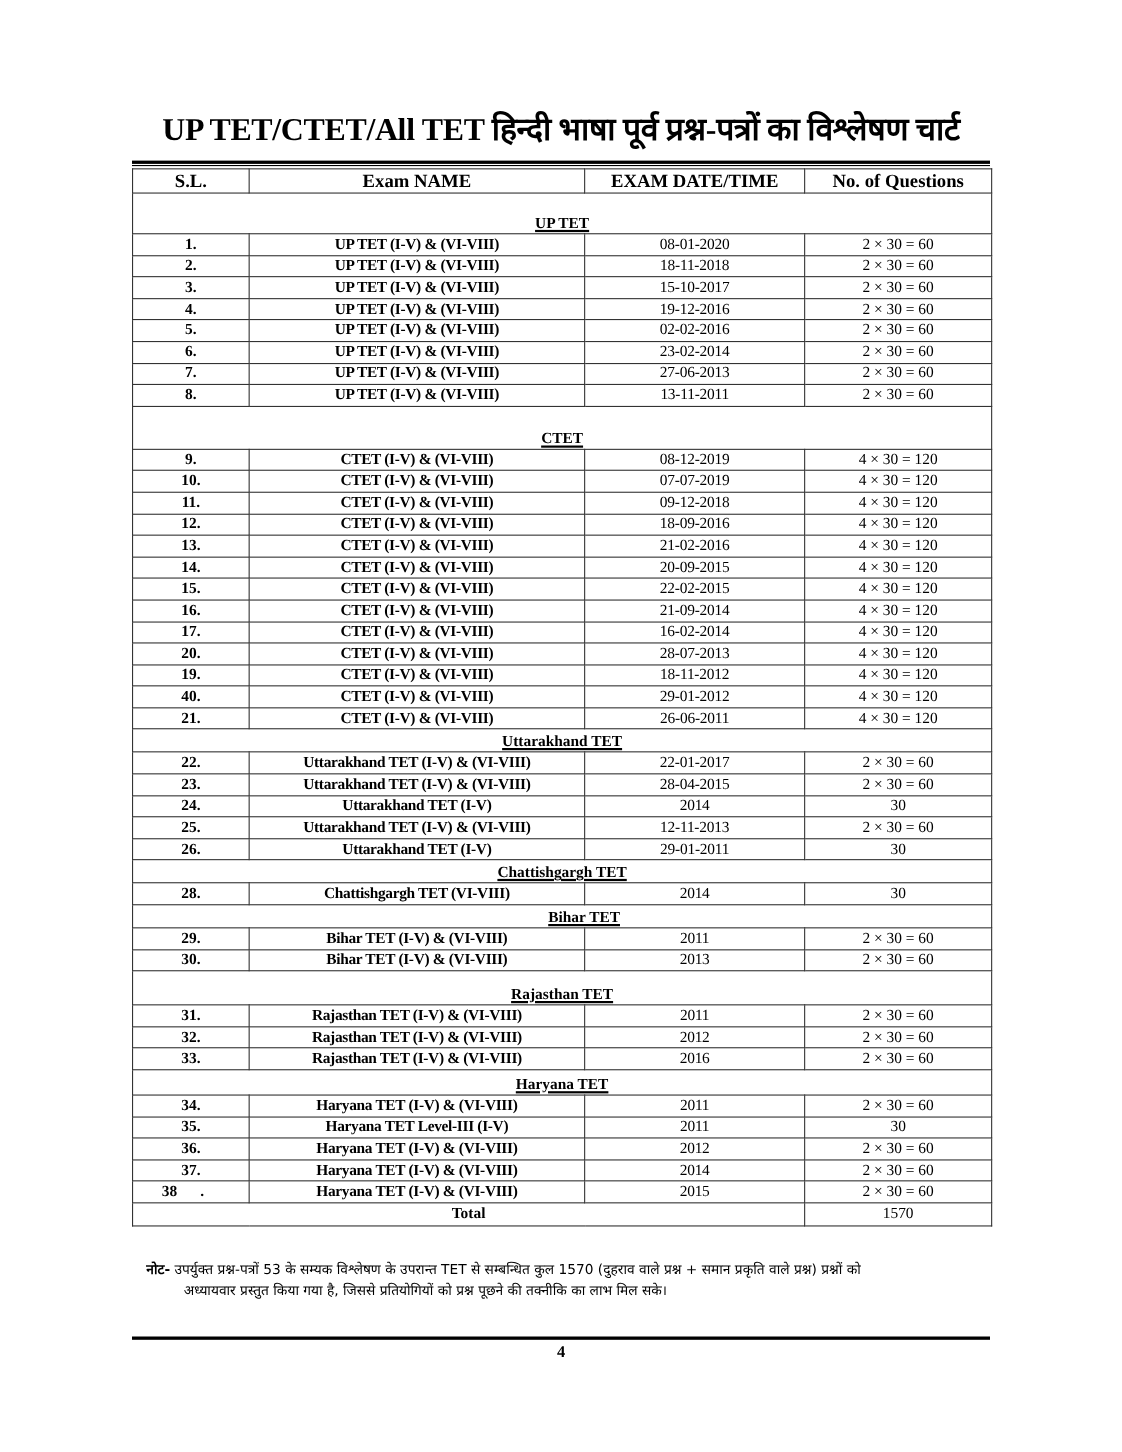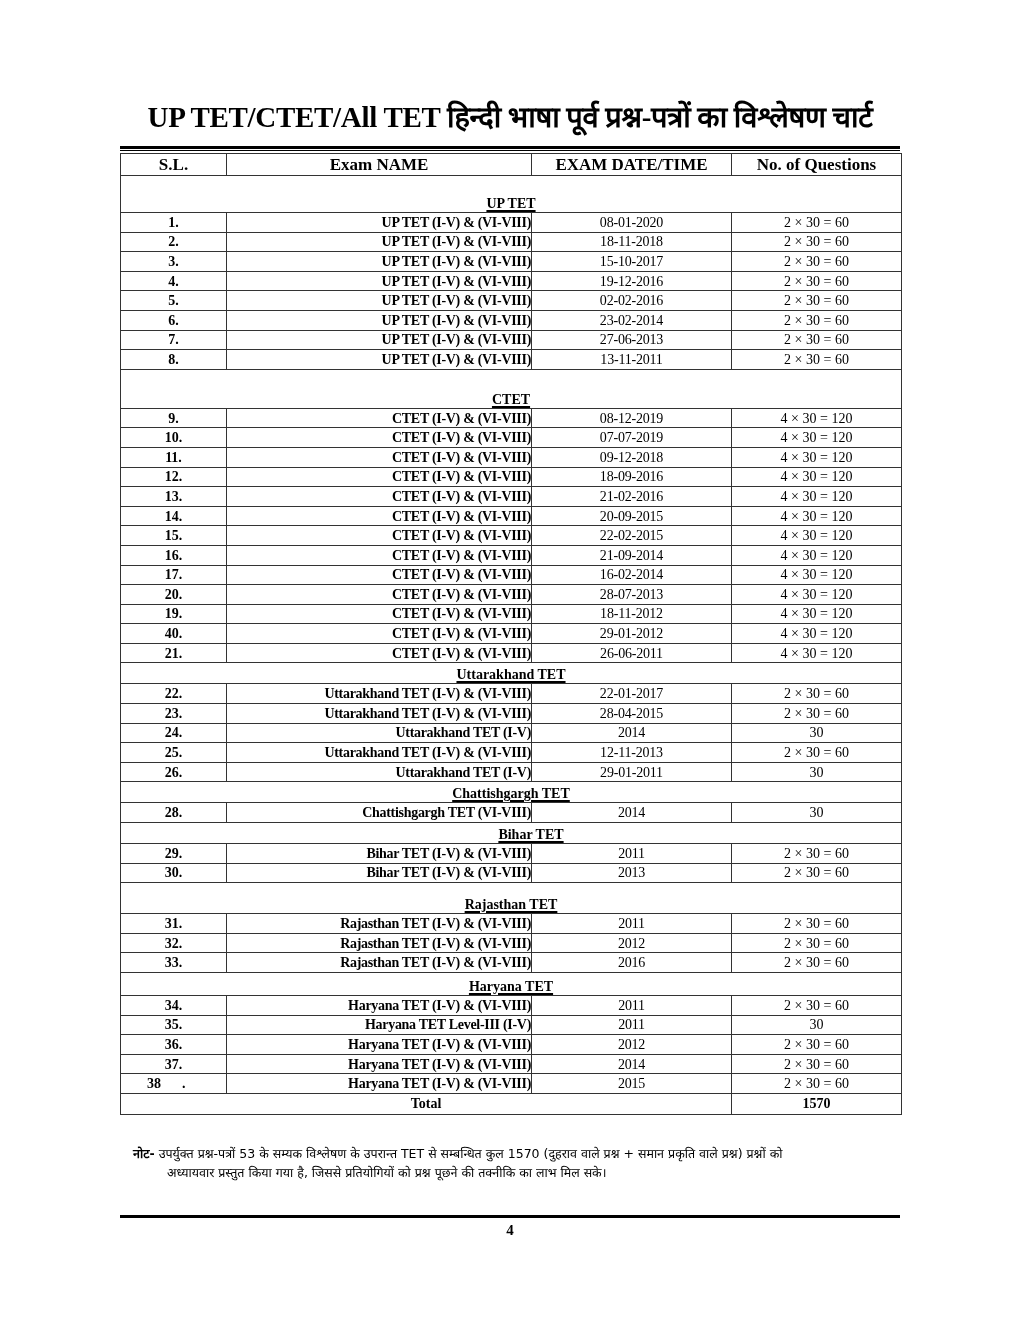--- a/index.html
+++ b/index.html
@@ -14,27 +14,27 @@
     position: absolute; left: 120px; top: 153px; width: 781px;
     border-collapse: collapse; table-layout: fixed;
     font-family: "Liberation Serif", serif;
   }
   table.chart td, table.chart th {
     border: 1.5px solid #333; padding: 0; height: 18.6px; line-height: 17px;
     font-size: 14px; white-space: nowrap; overflow: hidden;
   }
   table.chart th { font-size: 17px; font-weight: bold; height: 21px; text-align: center; }
   td.sl { text-align: center; font-weight: bold; font-size: 14.5px; }
-  td.name { text-align: right; padding-left: 8px; font-weight: bold; font-size: 13.5px; letter-spacing: -0.3px; }
+  td.name { text-align: center; padding-left: 8px; font-weight: bold; font-size: 13.5px; letter-spacing: -0.3px; }
   td.date { text-align: center; font-size: 14px; letter-spacing: -0.2px; }
   td.q { text-align: center; font-size: 14px; }
   td.section { text-align: center; font-weight: bold; font-size: 17px; }
   td.section span { text-decoration: underline; text-decoration-thickness: 2px; text-underline-offset: 2px; }
   td.total-label { text-align: center; padding-right: 10px; font-weight: bold; font-size: 15px; }
-  td.total-val { text-align: center; font-weight: bold; font-size: 15px; }
+  td.total-val { text-align: center; font-weight: normal; font-size: 15px; }
   .note {
     position: absolute; left: 133px; top: 1144px; width: 760px;
     font-size: 12.5px; line-height: 19px; font-family: "DejaVu Sans", sans-serif;
   }
   .note .label { font-weight: bold; }
   .note .line2 { padding-left: 34px; display: block; }
   .page-no { position: absolute; left: 120px; top: 1222px; width: 780px; text-align: center; font-weight: bold; font-size: 15px; }
 </style>
 </head>
 <body>

